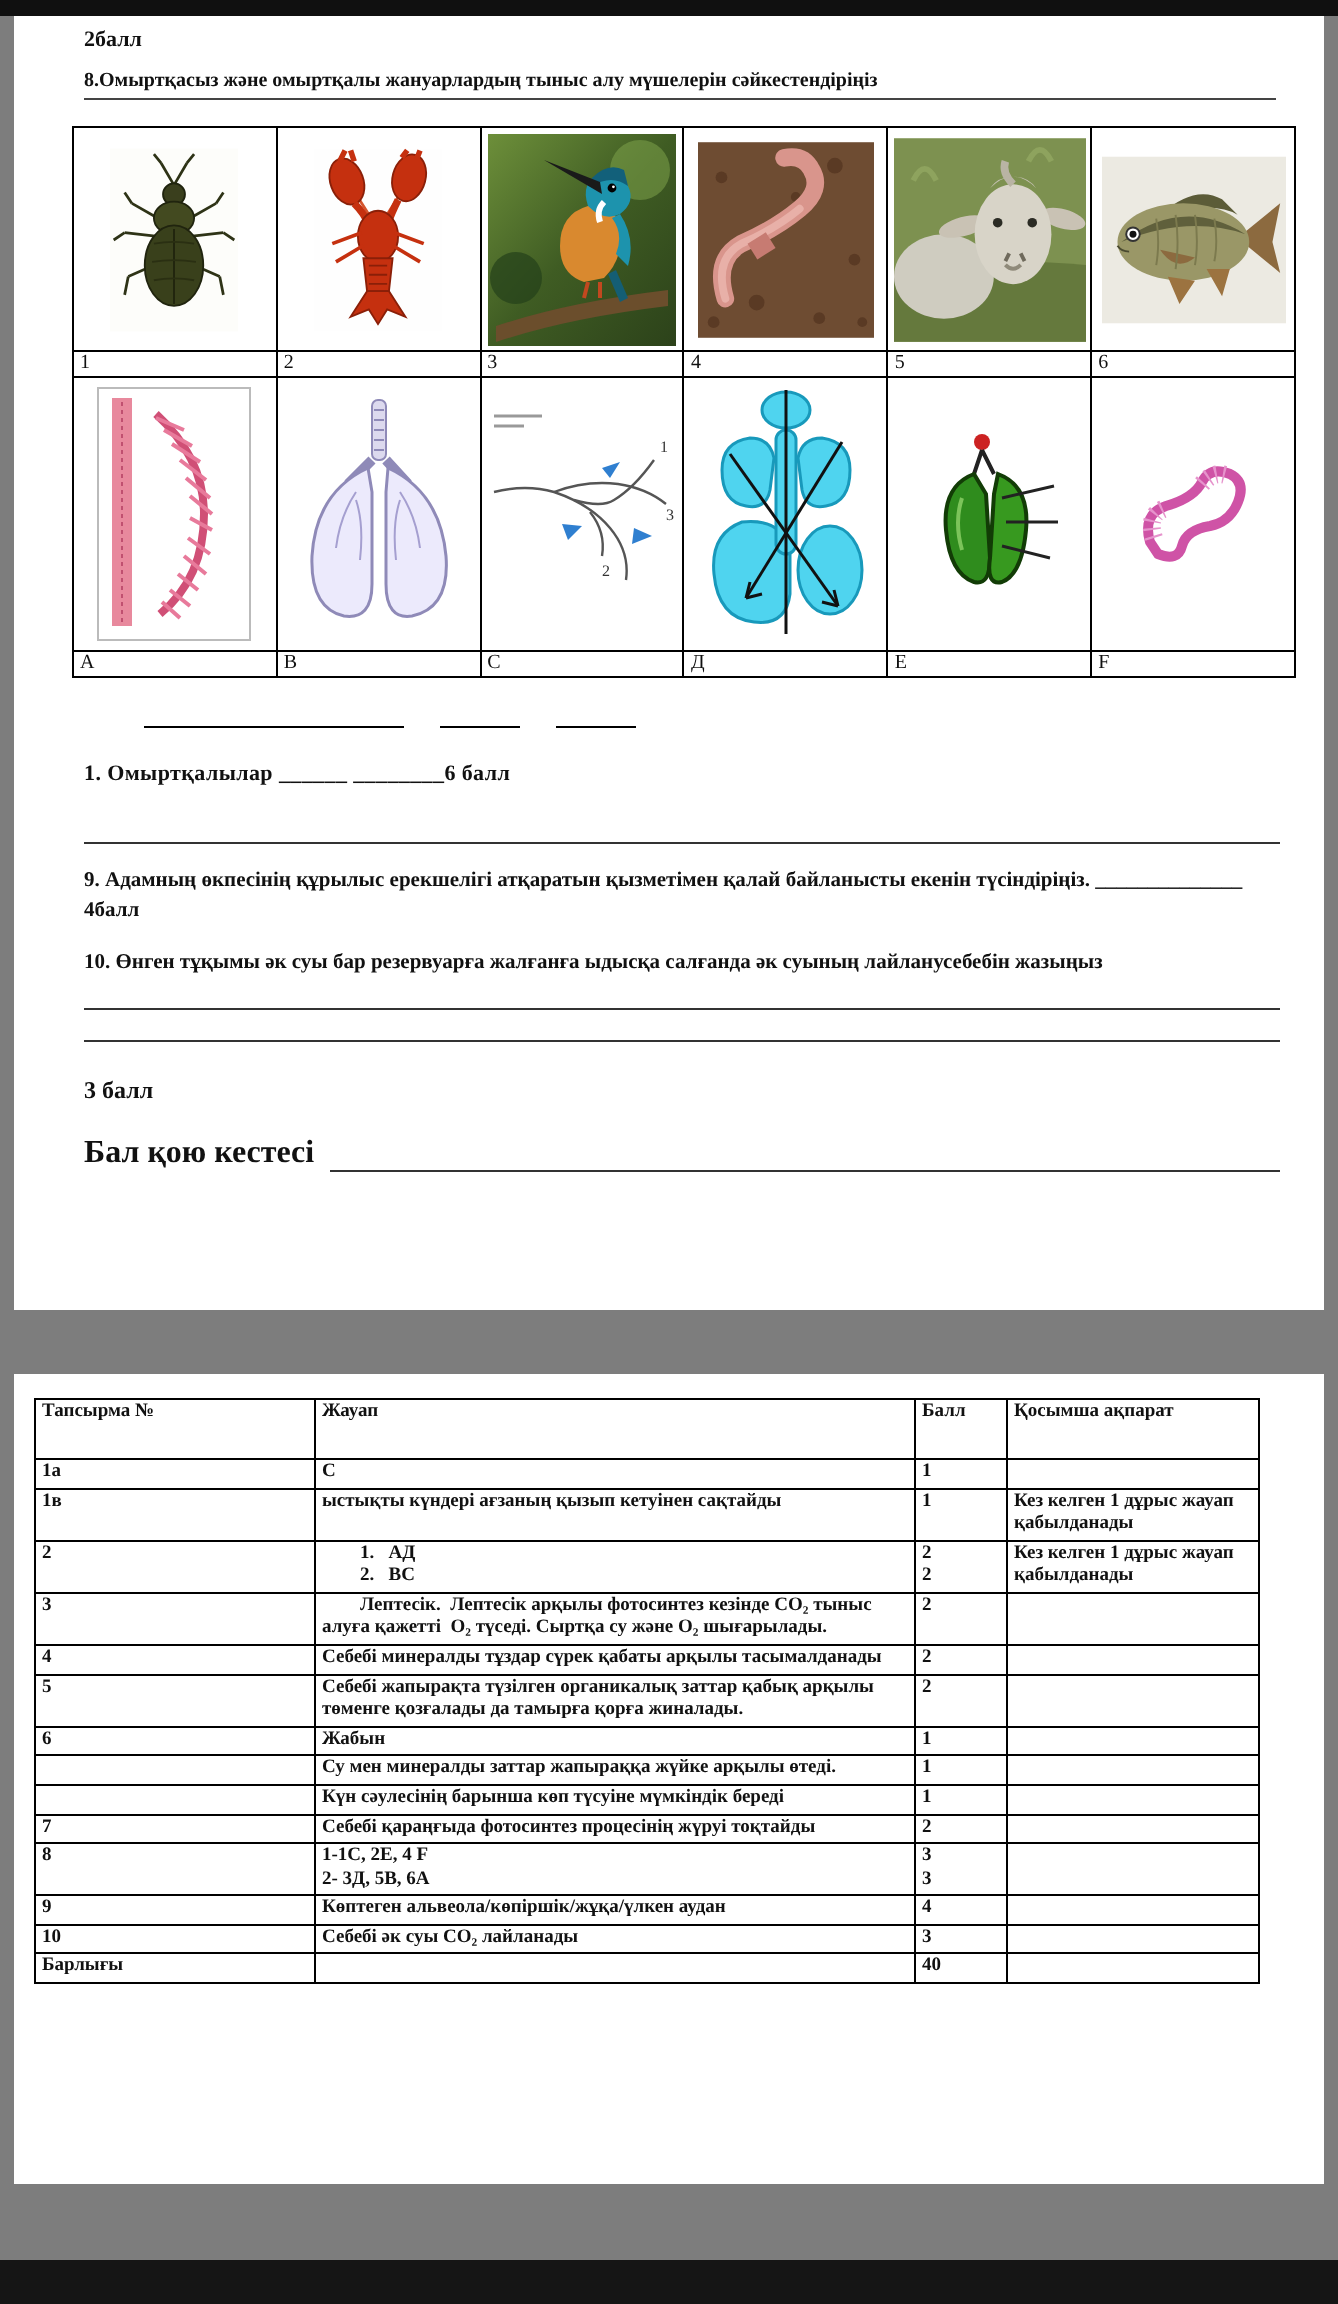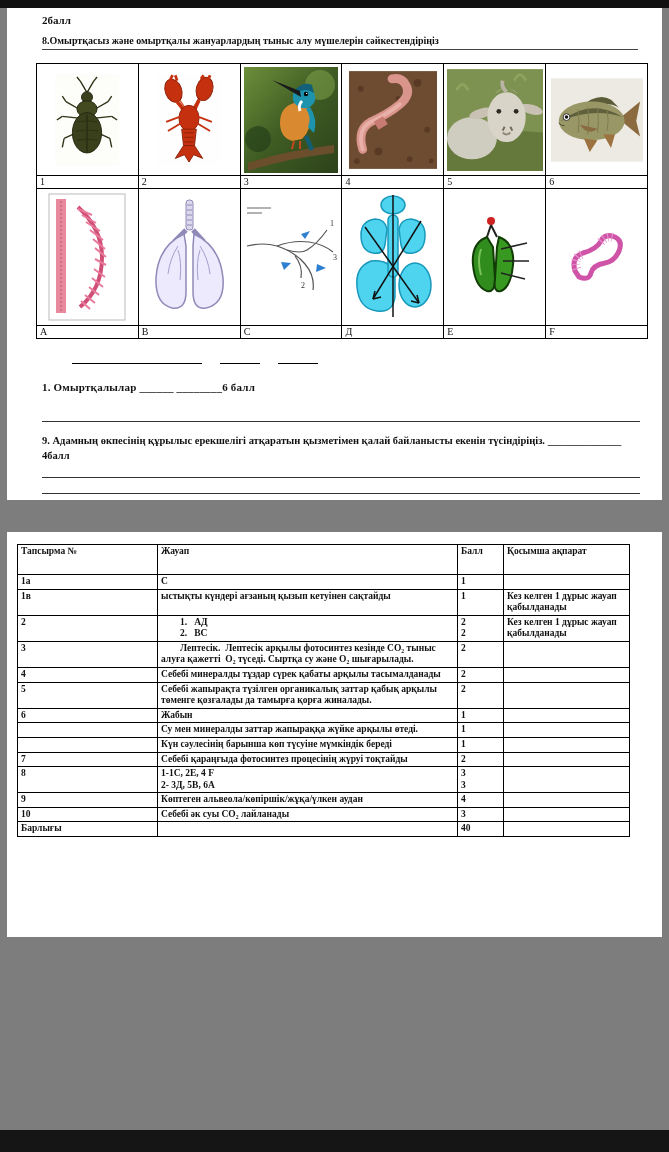--- a/index.html
+++ b/index.html
@@ -1,21 +1,21 @@
 <!DOCTYPE html>
 <html><head>
 <meta charset="utf-8">
 <style>
   * { margin:0; padding:0; box-sizing:border-box; }
   html,body { background:#9a9a9a; }
   body { font-family:"Liberation Serif", serif; color:#111; }
   .screen { position:relative; width:669px; height:1152px; background:#7d7d7d; overflow:hidden; }
   .topbar { height:8px; background:#101010; }
   .page { background:#ffffff; margin:0 7px; position:relative; overflow:hidden; }
-  .page1 { height:492px; padding:6px 28px 0 35px; }
+  .page1 { height:647px; padding:6px 28px 0 35px; }
   .pagegap { height:32px; }
   .page2 { height:405px; padding:12px 28px 0 16px; }
   .bottombar { position:absolute; left:0; right:0; bottom:0; height:22px; background:#151515; }
   .score-top { font-size:11px; font-weight:bold; }
   .q8 { font-size:10px; font-weight:bold; margin-top:9px; margin-right:-4px;
         border-bottom:1px solid #444; padding-bottom:3px; }
 
   table.match { border-collapse:collapse; table-layout:fixed; width:612px; margin:13px 0 0 -6px; }
   table.match td { border:1px solid #000; background:#fff; overflow:hidden; }
   td.img-cell { height:112px; text-align:center; vertical-align:middle; padding:2px; }
@@ -283,20 +283,21 @@
     </div>
 
     <div class="rule rule-1"></div>
 
     <div class="q9">
       <span>9. Адамның өкпесінің құрылыс ерекшелігі атқаратын қызметімен қалай байланысты екенін түсіндіріңіз.</span>
       <span>______________</span>
       <span>4балл</span>
     </div>
 
+    <div class="q10">10. Өнген тұқымы  әк суы бар резервуарға жалғанға ыдысқа салғанда әк суының лайланусебебін жазыңыз</div>
 
     <div class="rule rule-q10a"></div>
     <div class="rule rule-q10b"></div>
 
     <div class="score3">3 балл</div>
 
     <div class="rubric-title-row">
       <span class="rubric-title">Бал қою кестесі</span>
       <span class="rubric-title-rule"></span>
     </div>

